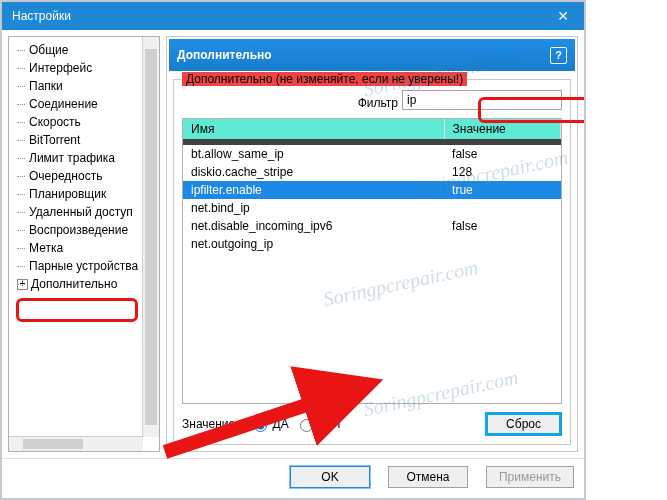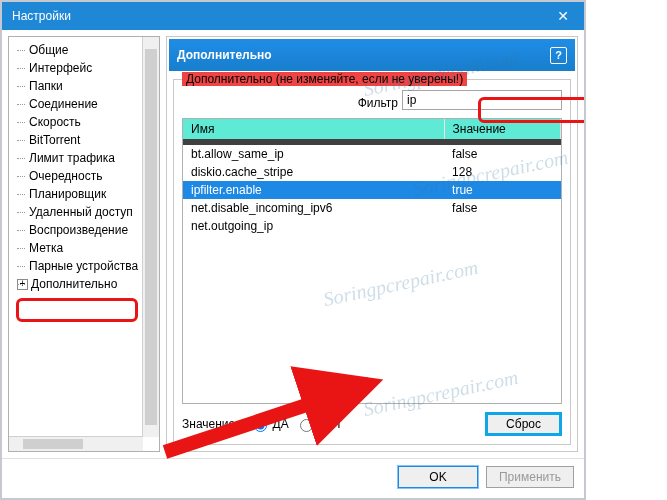--- a/index.html
+++ b/index.html
@@ -174,21 +174,21 @@
     border: 3px solid #0ea5e9;
     background: #efefef;
     cursor: pointer;
   }
 
   .bottom-buttons {
     height: 36px;
     display: flex;
     justify-content: flex-end;
     align-items: center;
-    gap: 8px;
+    gap: 18px;
     padding-right: 10px;
     border-top: 1px solid #e0e0e0;
     box-sizing: border-box;
   }
   .bottom-buttons button {
     min-width: 80px;
     padding: 3px 12px;
     font-family: inherit;
     font-size: 12px;
     border: 1px solid #a0a0a0;
@@ -286,20 +286,24 @@
                 </tr>
                 <tr>
                   <td>diskio.cache_stripe</td>
                   <td>128</td>
                 </tr>
                 <tr class="selected">
                   <td>ipfilter.enable</td>
                   <td>true</td>
                 </tr>
                 <tr>
+                  <td>net.bind_ip</td>
+                  <td></td>
+                </tr>
+                <tr>
                   <td>net.disable_incoming_ipv6</td>
                   <td>false</td>
                 </tr>
                 <tr>
                   <td>net.outgoing_ip</td>
                   <td></td>
                 </tr>
               </tbody>
           </table>
         </div>
@@ -318,20 +322,21 @@
           </div>
           <div class="spacer"></div>
           <button>Сброс</button>
         </div>
       </div>
     </div>
   </div>
 
   <div class="bottom-buttons">
     <button class="primary">OK</button>
+    <button>Отмена</button>
     <button disabled="">Применить</button>
   </div>
 
   <div class="annot" style="left:14px; top:296px; width:122px; height:24px;"></div>
   <div class="annot" style="left:476px; top:95px; width:172px; height:26px;"></div>
   <svg class="arrow" style="left:158px; top:350px;" width="240" height="110">
     <defs>
       <marker id="ah" markerWidth="6" markerHeight="6" refX="5" refY="3" orient="auto">
         <path d="M0,0 L6,3 L0,6 Z" fill="#e91515"></path>
       </marker>

